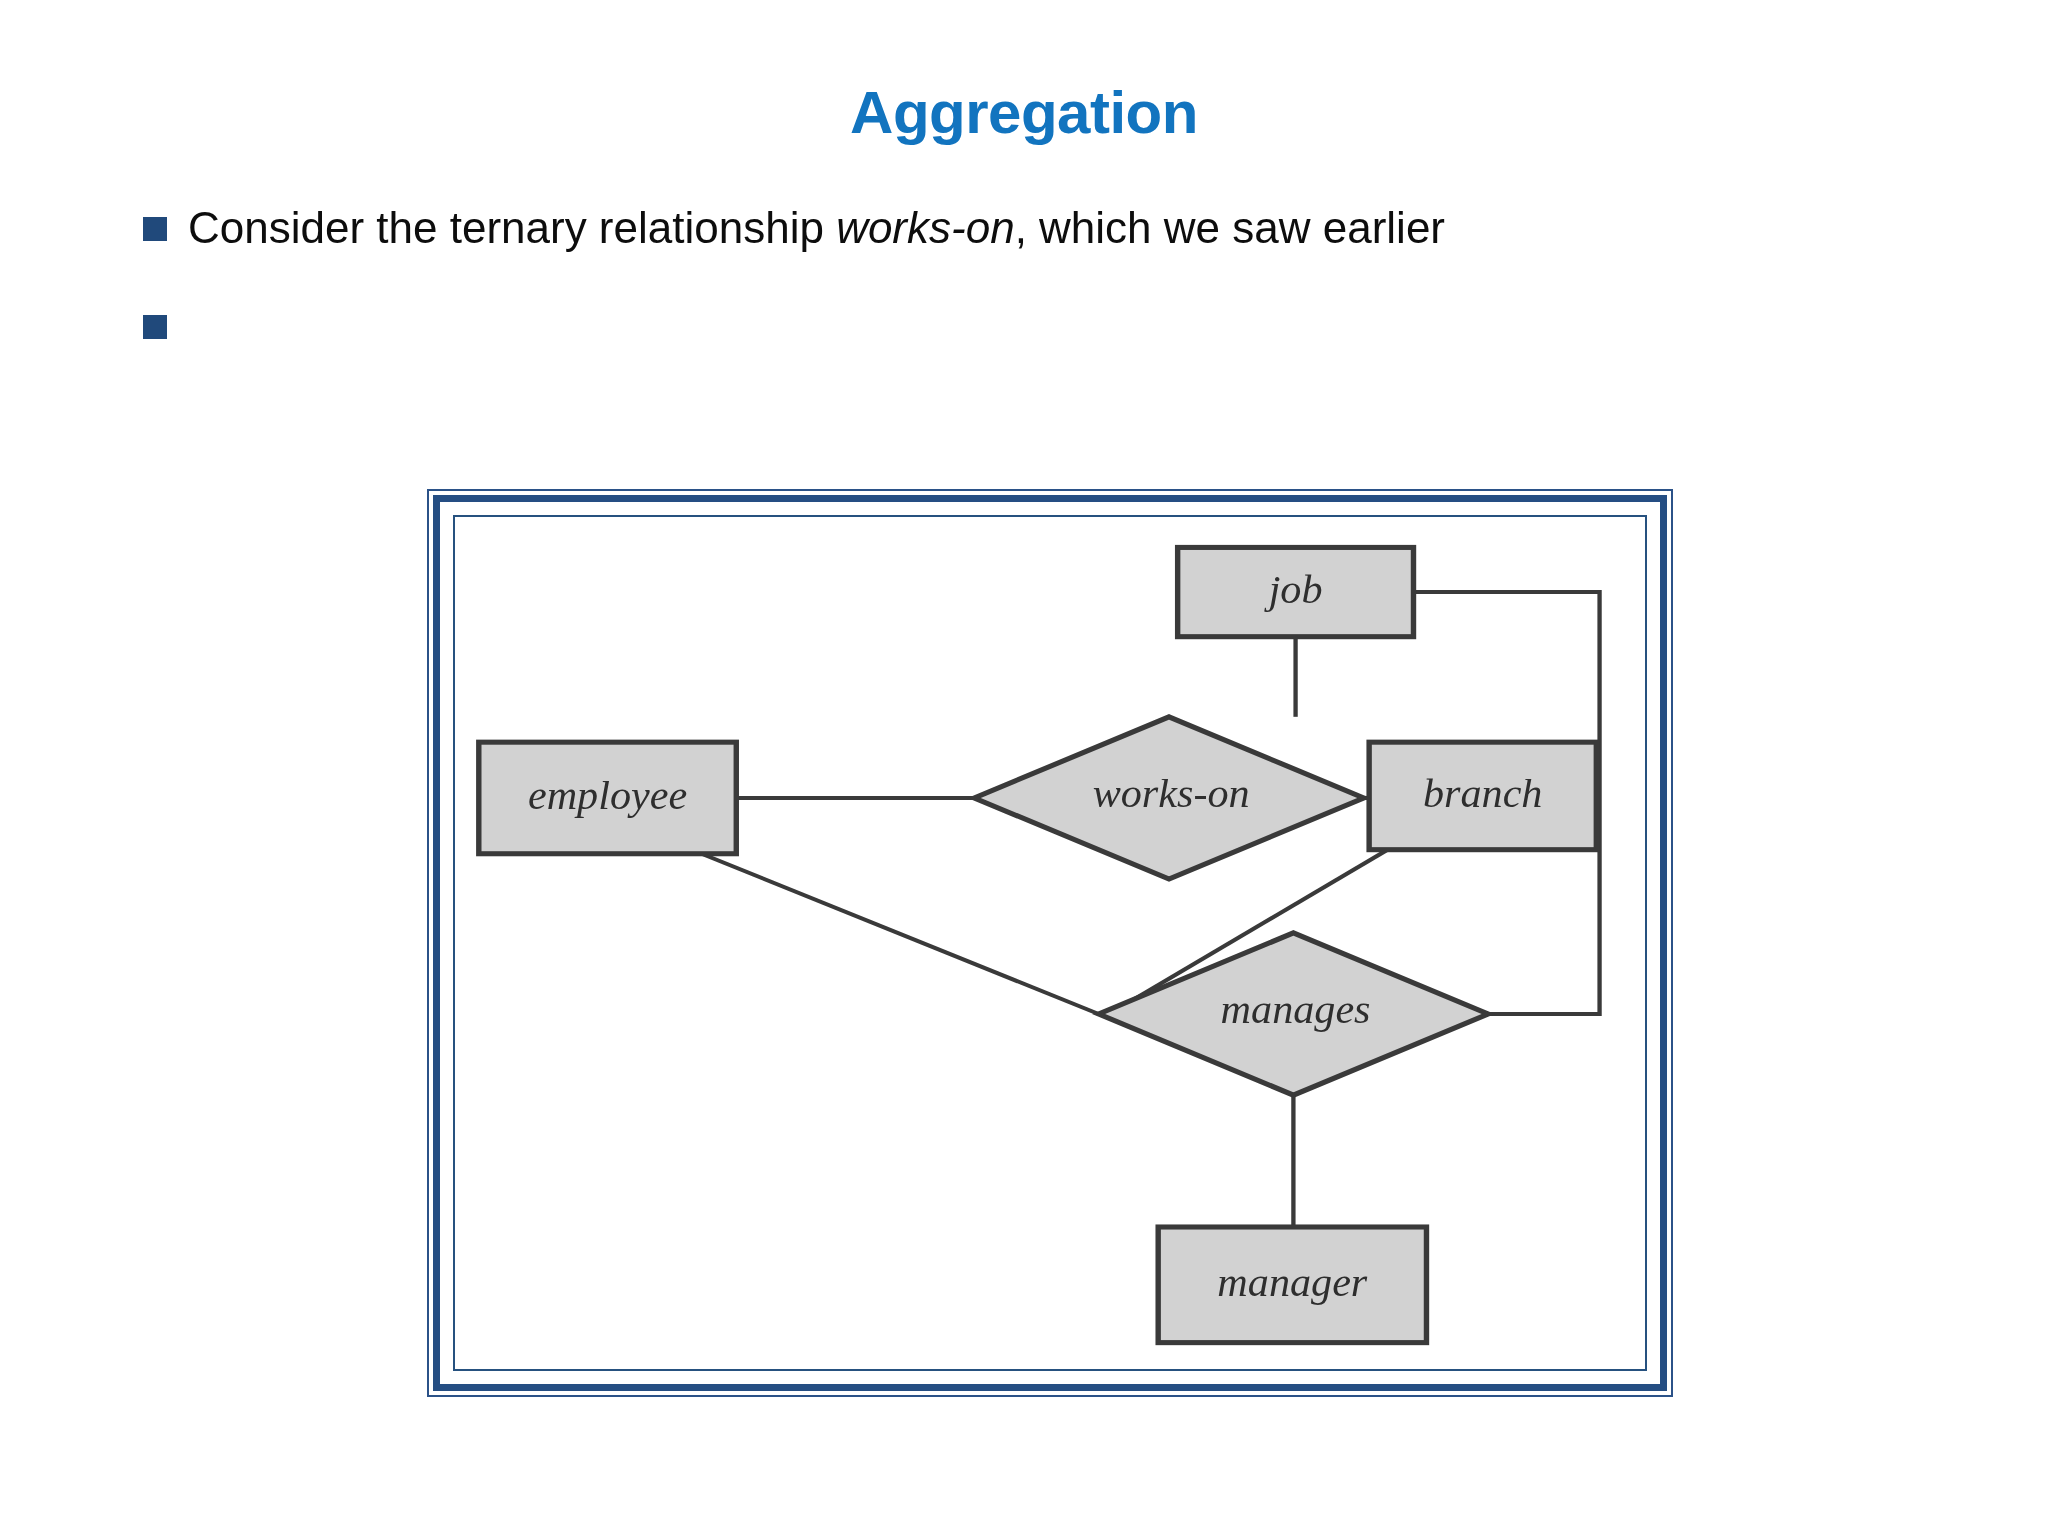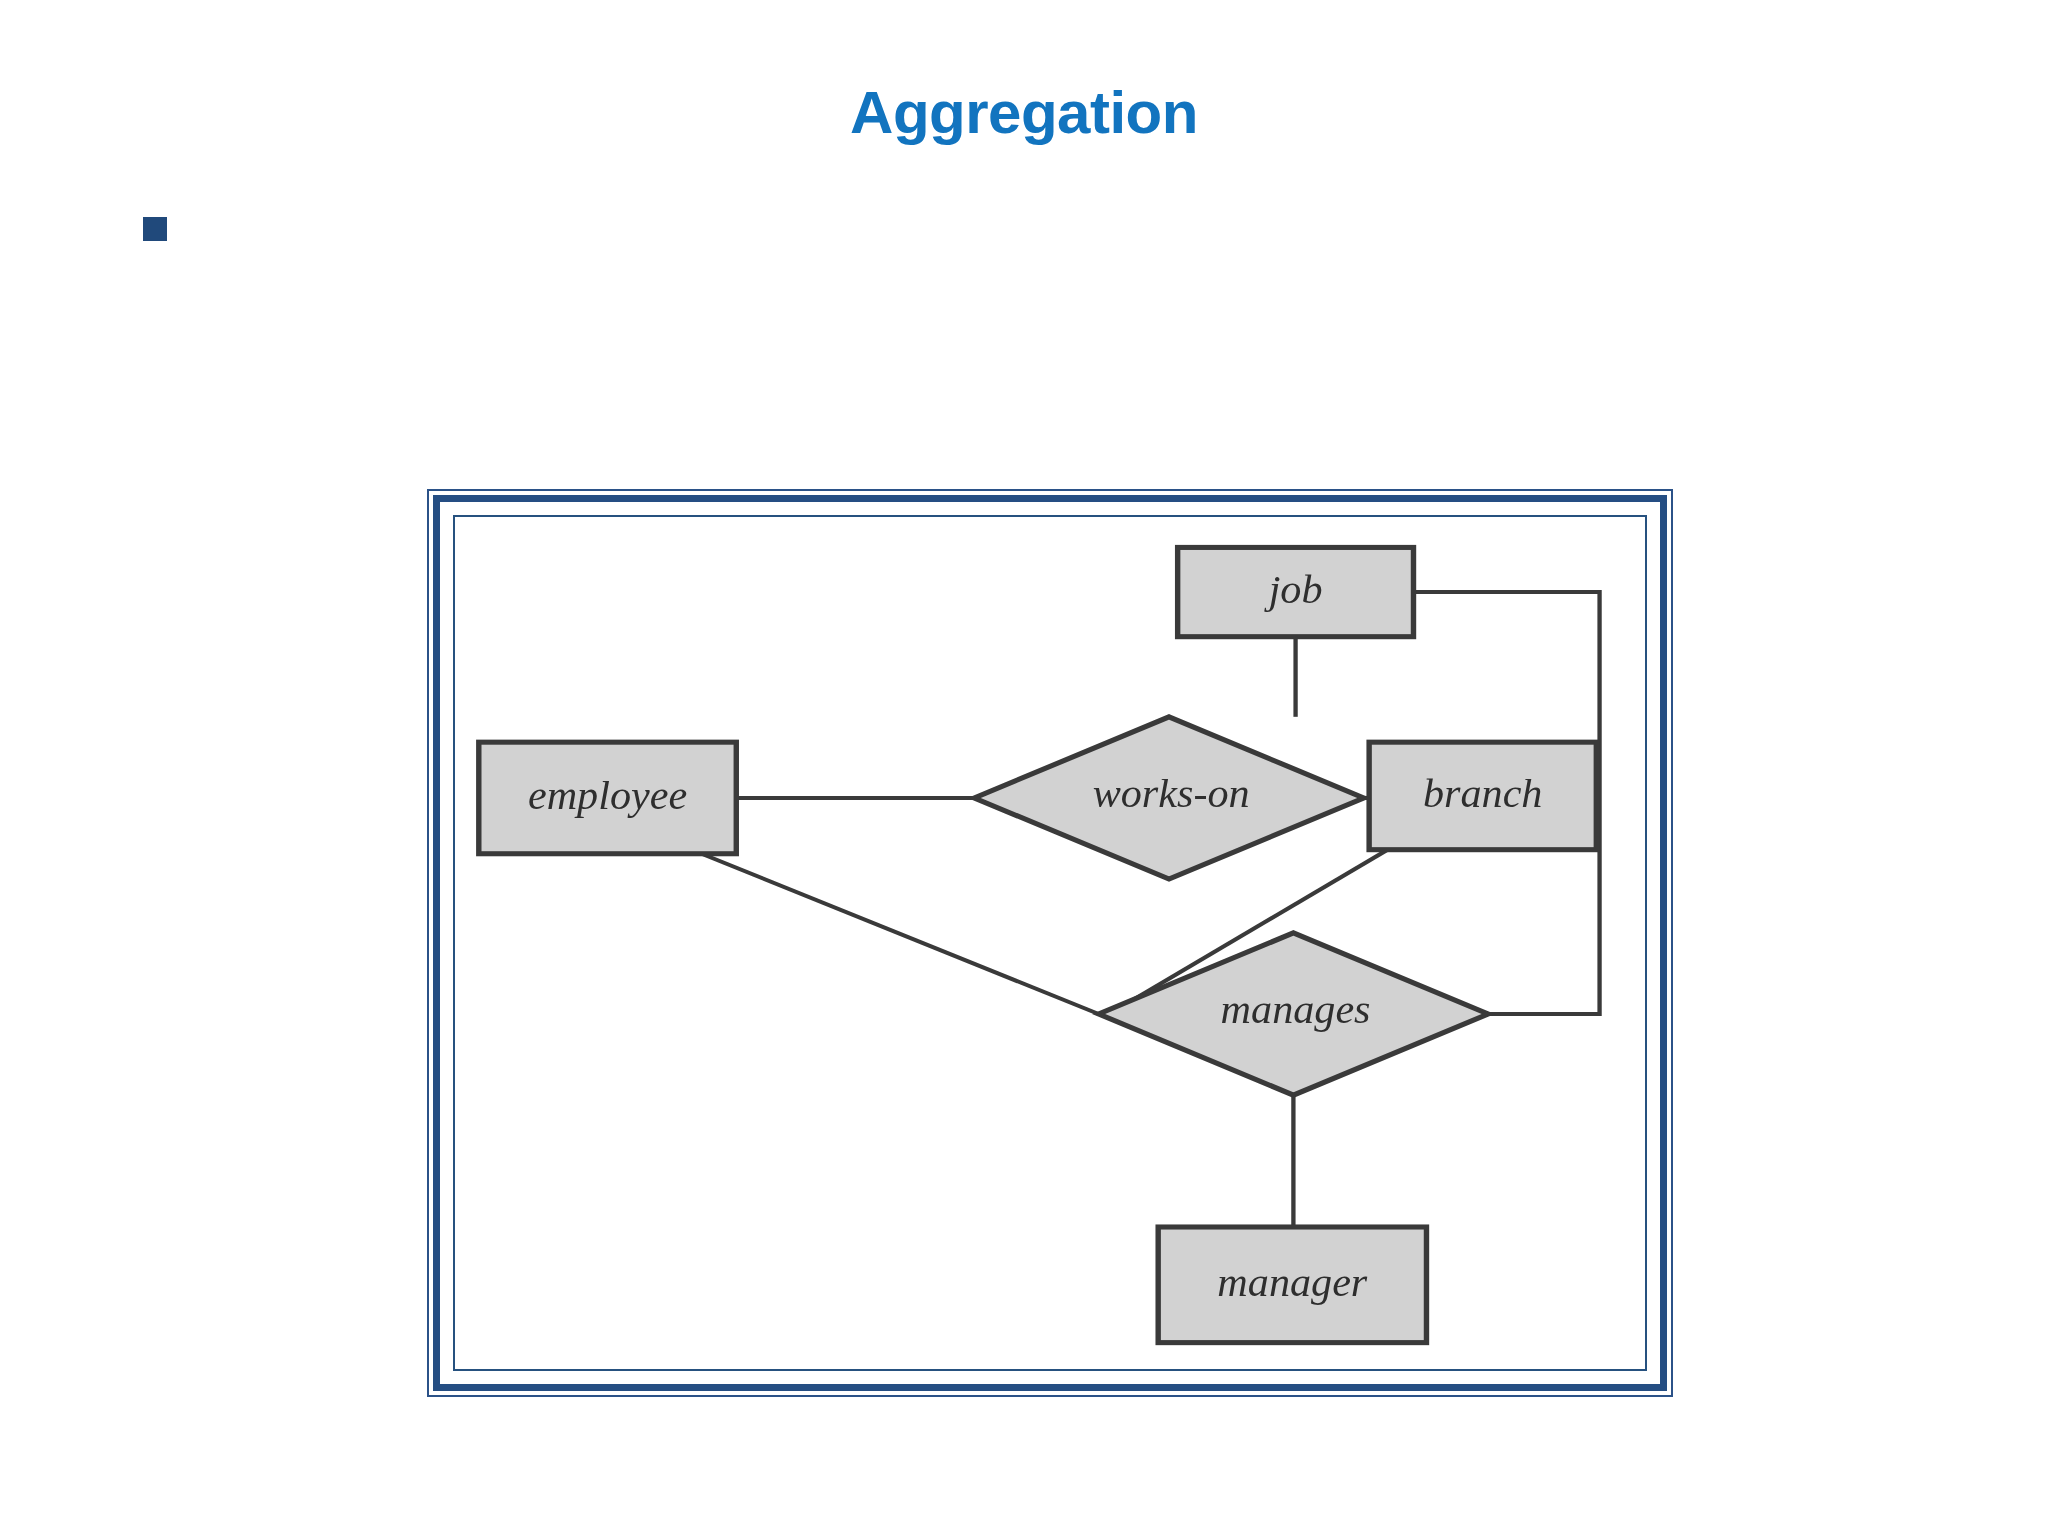--- a/index.html
+++ b/index.html
@@ -107,20 +107,24 @@
 </style>
 </head>
 <body>
 
 <div id="slide">
 
   <div id="slide-title">Aggregation</div>
 
   <div id="bullets">
 
+    <div class="bullet-row">
+      <span class="bullet-marker"></span>
+      <span class="bullet-text"><span>Consider the ternary relationship </span><em>works-on</em><span>, which we saw earlier</span></span>
+    </div>
 
     <div class="bullet-row">
       <span class="bullet-marker"></span>
     </div>
 
   </div>
 
   <div id="figure-frame">
     <div id="figure-frame-mid">
       <div id="figure-inner">

